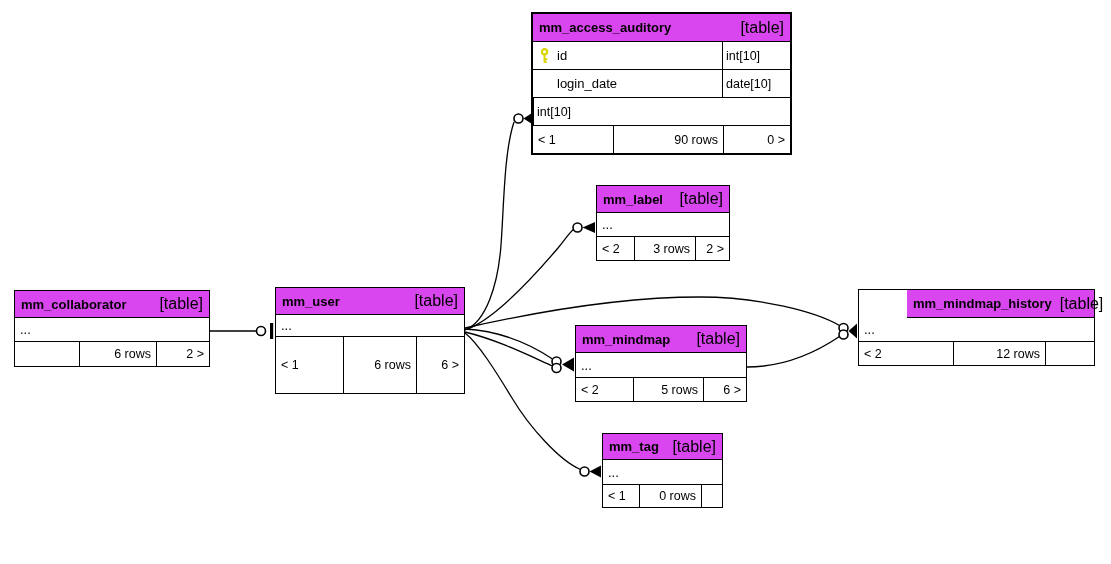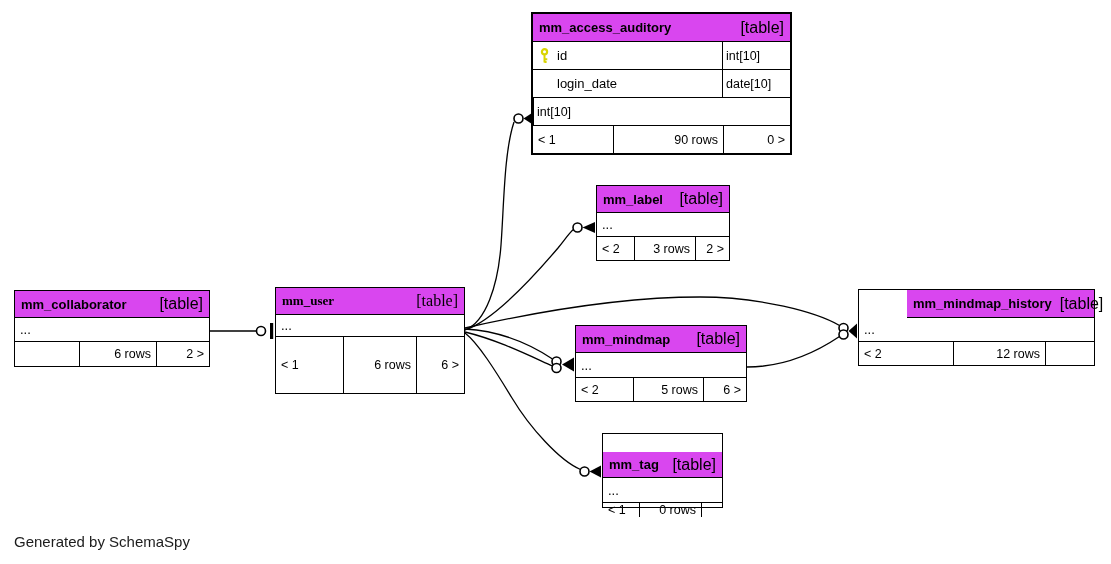--- a/index.html
+++ b/index.html
@@ -122,21 +122,21 @@
     </div>
     <div class="ellip" style="height:24px;">...</div>
     <div class="ftr">
       <span class="c c1" style="width:64px;"></span>
       <span class="c c2" style="width:77px;">6 rows</span>
       <span class="c c3">2 &gt;</span>
     </div>
   </div>
 
   <div class="tbl" style="left:275px;top:287px;width:190px;height:107px;">
-    <div class="hdr" style="height:27px;font-family:Liberation Serif, serif;">
+    <div class="hdr" style="height:27px;">
       <span class="nm">mm_user</span>
       <span class="tag">[table]</span>
     </div>
     <div class="ellip" style="height:22px;">...</div>
     <div class="ftr">
       <span class="c c1" style="width:67px;">&lt; 1</span>
       <span class="c c2" style="width:73px;">6 rows</span>
       <span class="c c3">6 &gt;</span>
     </div>
   </div>
@@ -161,26 +161,25 @@
     </div>
     <div class="ellip" style="height:24px;">...</div>
     <div class="ftr">
       <span class="c c1" style="width:94px;">&lt; 2</span>
       <span class="c c2" style="width:92px;padding-left:32px;">12 rows</span>
       <span class="c c3"></span>
     </div>
   </div>
 
   <div class="tbl" style="left:602px;top:433px;width:121px;height:75px;">
-    <div class="hdr" style="height:26px;margin-top:18px;">
+    <div class="hdr" style="height:26px;">
       <span class="nm">mm_tag</span>
       <span class="tag">[table]</span>
     </div>
     <div class="ellip" style="height:25px;">...</div>
     <div class="ftr">
       <span class="c c1" style="width:36px;">&lt; 1</span>
       <span class="c c2" style="width:62px;">0 rows</span>
       <span class="c c3"></span>
     </div>
   </div>
 
-  <div id="note">Generated by SchemaSpy</div>
 </div>
 
 </body></html>

